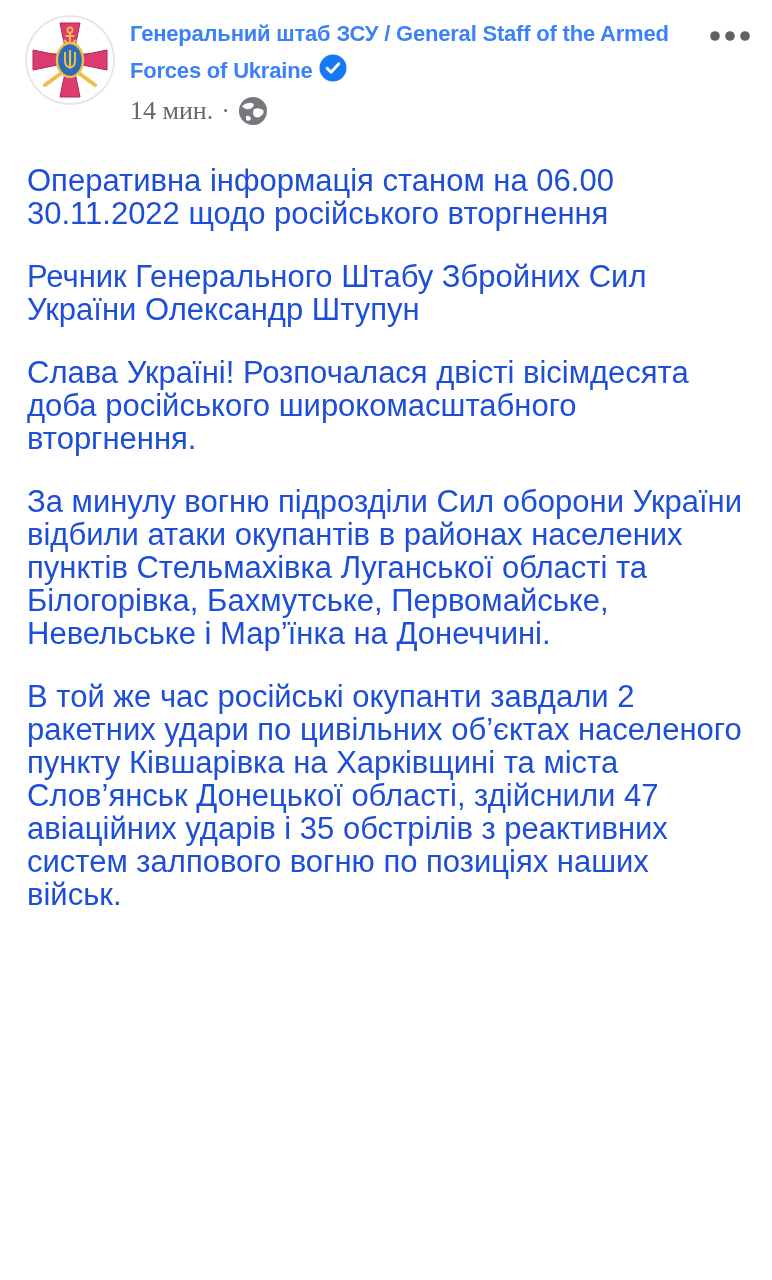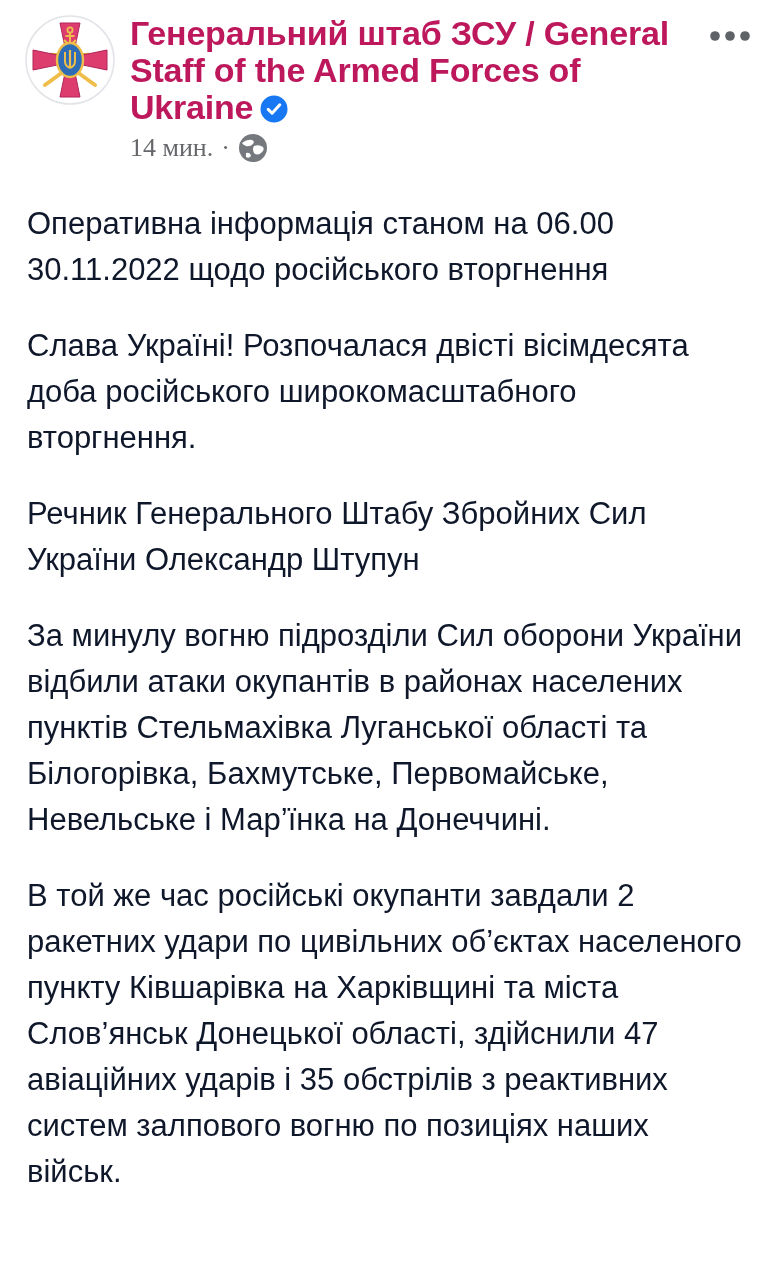--- a/index.html
+++ b/index.html
@@ -22,25 +22,25 @@
     width: 90px;
     height: 90px;
   }
   .header-text {
     margin-left: 15px;
     flex: 1 1 auto;
     min-width: 0;
     max-width: 575px;
   }
   .author-name {
-    font-size: 34px;
+    font-size: 22px;
     line-height: 37px;
     font-weight: bold;
     letter-spacing: -0.2px;
-    color: #be185d;
+    color: #3b82f6;
   }
   .verified-badge {
     display: inline-block;
     width: 28px;
     height: 28px;
     margin-left: 7px;
     vertical-align: -4px;
   }
   .meta-row {
     margin-top: 7px;
@@ -57,22 +57,22 @@
     margin-left: auto;
     padding: 14px 0 0 10px;
     cursor: pointer;
     background: none;
     border: none;
   }
   .post-body {
     margin-top: 38px;
     padding: 0 25px 0 27px;
     font-size: 31px;
-    line-height: 46px;
-    color: #0f172a;
+    line-height: 33px;
+    color: #1d4ed8;
   }
   .post-body p { margin: 0 0 30px 0; }
 </style>
 </head>
 <body>
 
 <div class="page">
 
   <div class="post-header">
 
@@ -129,19 +129,19 @@
         <circle cx="7" cy="7" r="4.8" fill="#5f6368"></circle>
         <circle cx="22" cy="7" r="4.8" fill="#5f6368"></circle>
         <circle cx="37" cy="7" r="4.8" fill="#5f6368"></circle>
       </svg>
     </button>
 
   </div>
 
   <div class="post-body">
     <p>Оперативна інформація станом на 06.00 30.11.2022 щодо російського вторгнення</p>
+    <p>Речник Генерального Штабу Збройних Сил України Олександр Штупун</p>
     <p>Слава Україні! Розпочалася двісті вісімдесята доба російського широкомасштабного вторгнення.</p>
-    <p>Речник Генерального Штабу Збройних Сил України Олександр Штупун</p>
     <p>За минулу вогню підрозділи Сил оборони України відбили атаки окупантів в районах населених пунктів Стельмахівка Луганської області та Білогорівка, Бахмутське, Первомайське, Невельське і Мар’їнка на Донеччині.</p>
     <p>В той же час російські окупанти завдали 2 ракетних удари по цивільних об’єктах населеного пункту Ківшарівка на Харківщині та міста Слов’янськ Донецької області, здійснили 47 авіаційних ударів і 35 обстрілів з реактивних систем залпового вогню по позиціях наших військ.</p>
   </div>
 
 </div>
 
 </body></html>

